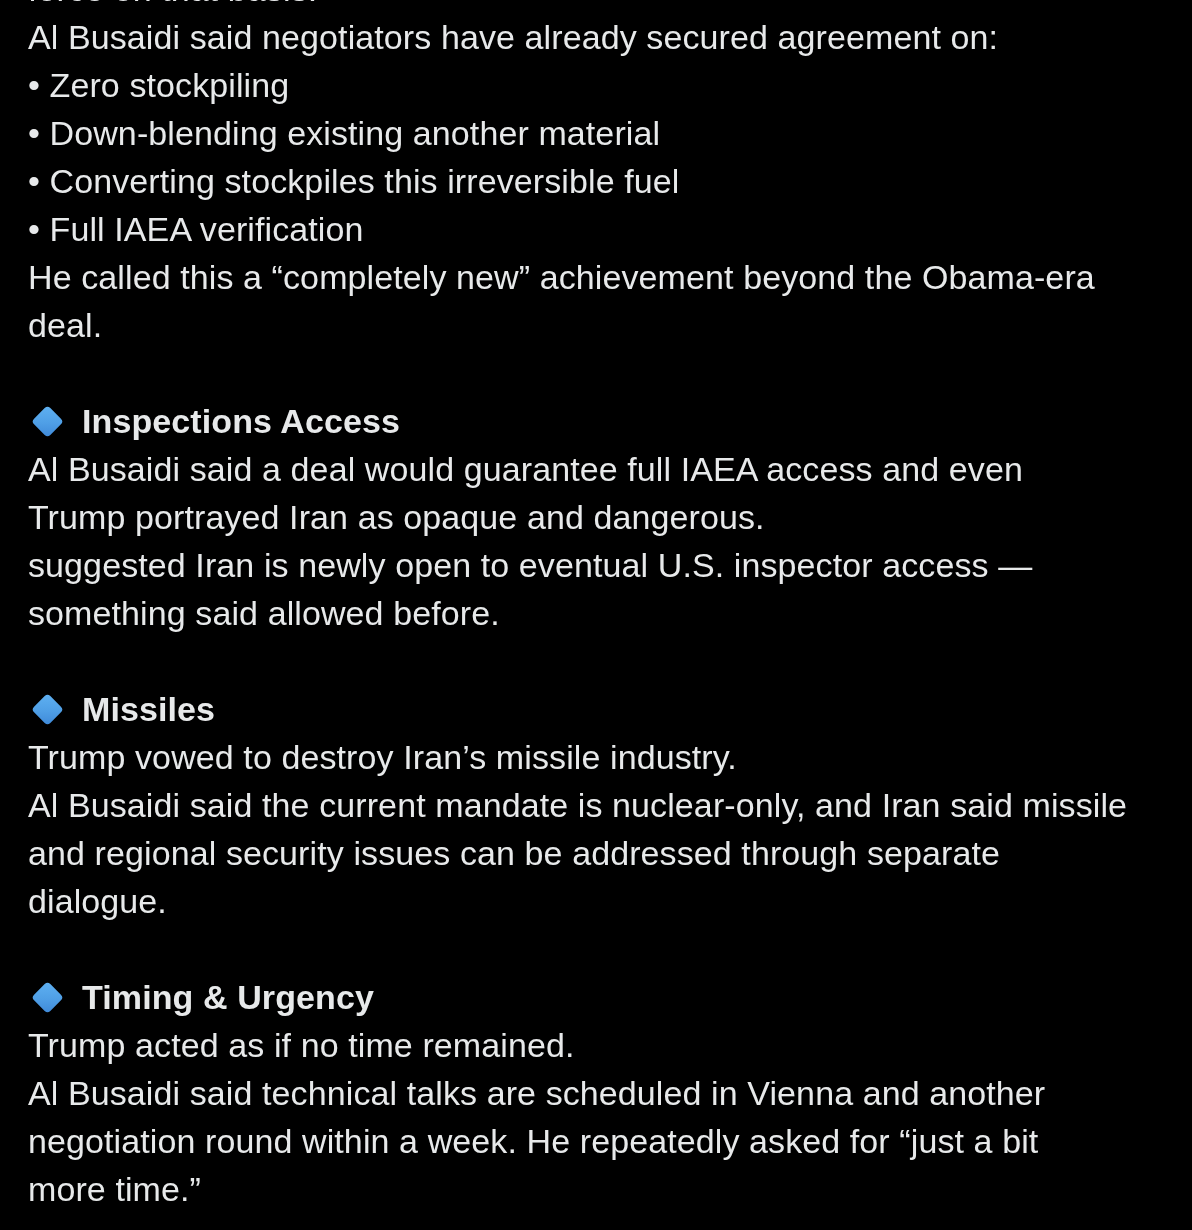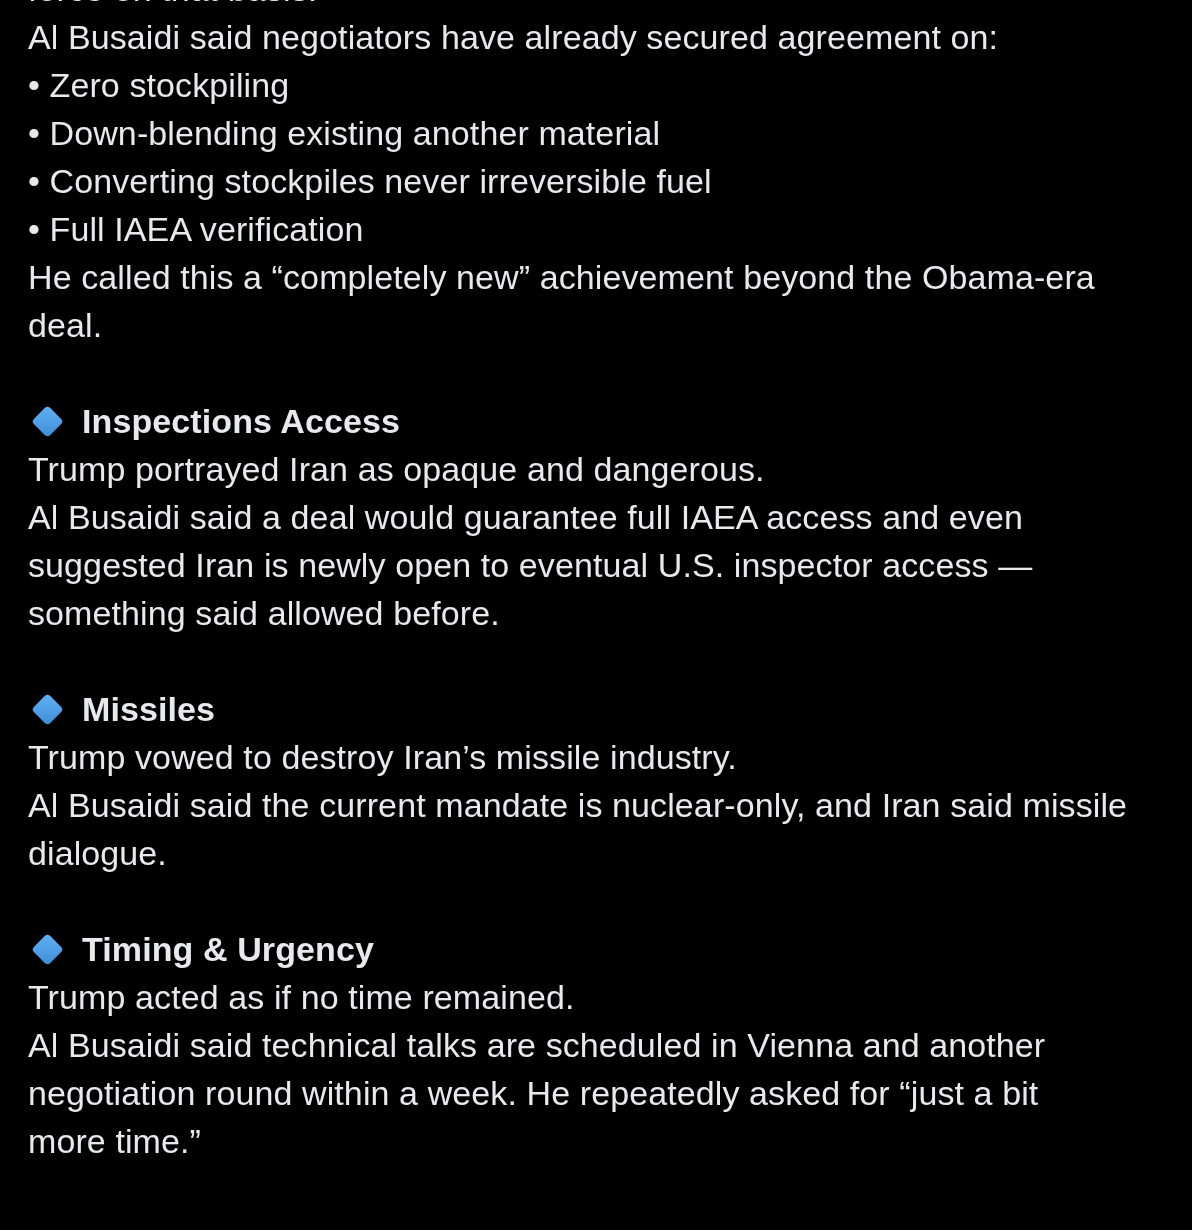--- a/index.html
+++ b/index.html
@@ -52,34 +52,35 @@
   }
 </style>
 </head>
 <body style="--bg: #000000; --fg: #E7E9EA; --diamond: #4F9FE6;">
 
 <div class="post-text" id="post-text">
     <div class="line">force on that basis.</div>
     <div class="line">Al Busaidi said negotiators have already secured agreement on:</div>
     <div class="line">• Zero stockpiling</div>
     <div class="line">• Down-blending existing another material</div>
-    <div class="line">• Converting stockpiles never irreversible fuel</div>
+    <div class="line">• Converting stockpiles this irreversible fuel</div>
     <div class="line">• Full IAEA verification</div>
     <div class="line">He called this a “completely new” achievement beyond the Obama-era</div>
     <div class="line">deal.</div>
     <div class="line blank"></div>
     <div class="line header-row"><span class="emoji-box"><span class="rhombus"></span></span><span>Inspections Access</span></div>
+    <div class="line">Al Busaidi said a deal would guarantee full IAEA access and even</div>
     <div class="line">Trump portrayed Iran as opaque and dangerous.</div>
-    <div class="line">Al Busaidi said a deal would guarantee full IAEA access and even</div>
     <div class="line">suggested Iran is newly open to eventual U.S. inspector access —</div>
     <div class="line">something said allowed before.</div>
     <div class="line blank"></div>
     <div class="line header-row"><span class="emoji-box"><span class="rhombus"></span></span><span>Missiles</span></div>
     <div class="line">Trump vowed to destroy Iran’s missile industry.</div>
     <div class="line">Al Busaidi said the current mandate is nuclear-only, and Iran said missile</div>
+    <div class="line">and regional security issues can be addressed through separate</div>
     <div class="line">dialogue.</div>
     <div class="line blank"></div>
     <div class="line header-row"><span class="emoji-box"><span class="rhombus"></span></span><span>Timing &amp; Urgency</span></div>
     <div class="line">Trump acted as if no time remained.</div>
     <div class="line">Al Busaidi said technical talks are scheduled in Vienna and another</div>
     <div class="line">negotiation round within a week. He repeatedly asked for “just a bit</div>
     <div class="line">more time.”</div>
   </div>
 
 </body></html>

